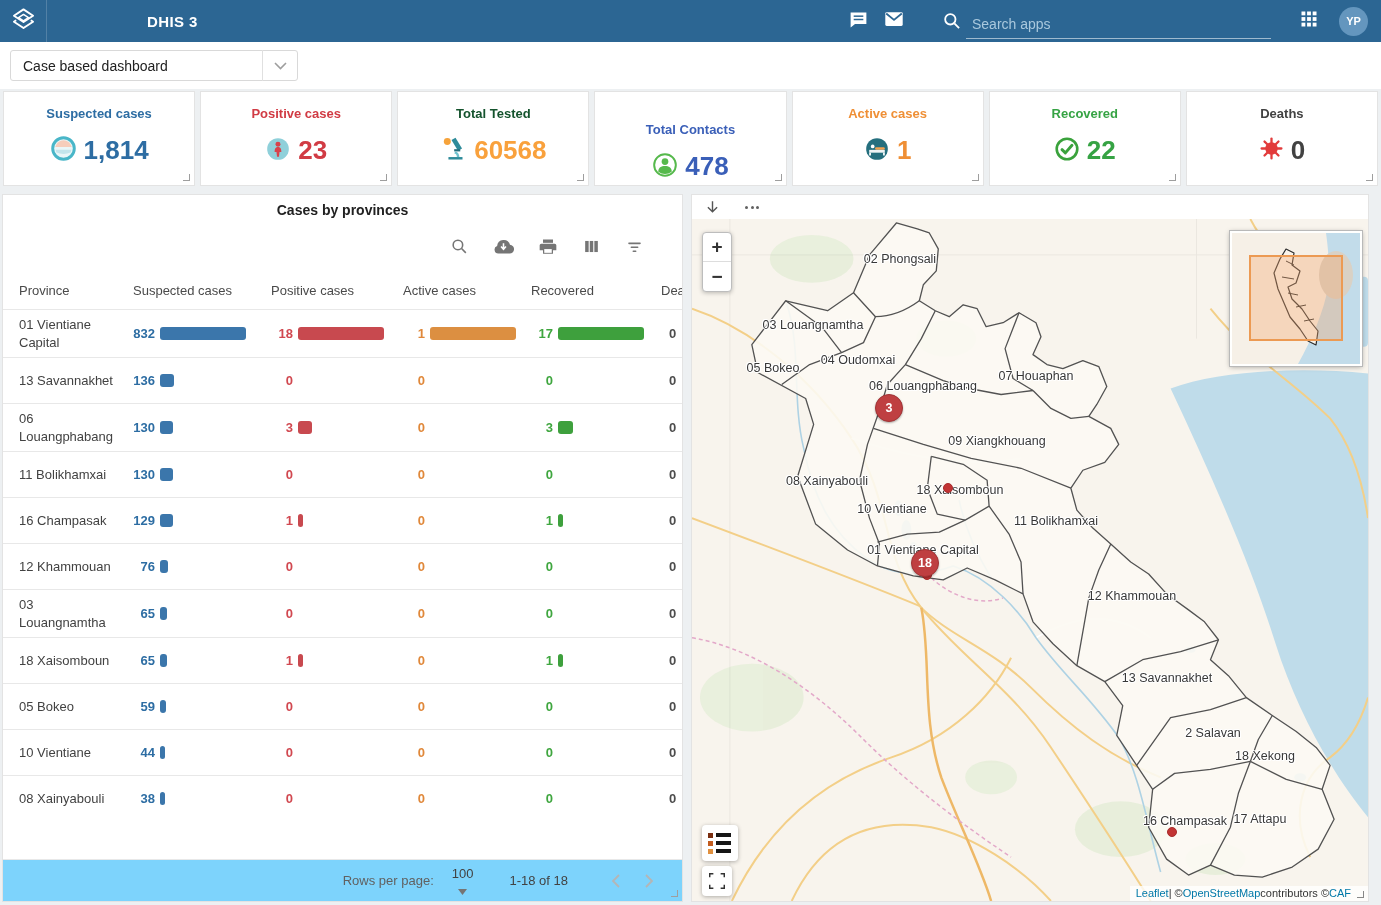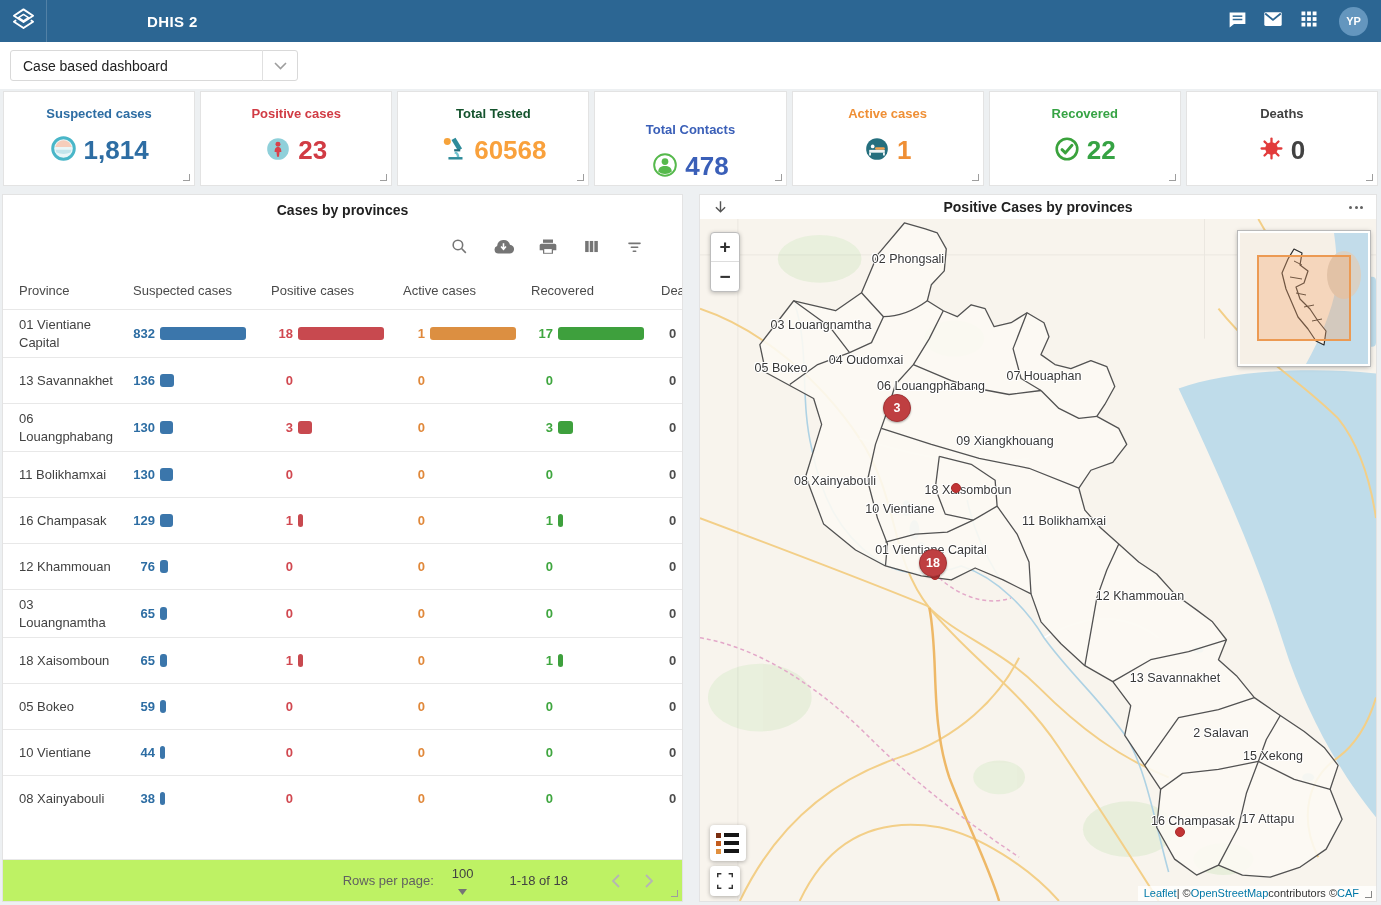--- a/index.html
+++ b/index.html
@@ -33,41 +33,41 @@
   .kpi-row { display:flex; gap:5px; padding:2px 3px 0 3px; height:97px; }
   .kpi-card { flex:1; background:#fff; border:1px solid #e3e3e3; position:relative;
     display:flex; flex-direction:column; align-items:center; padding-top:14px; }
   .kpi-label { font-size:13px; font-weight:bold; }
   .kpi-value-row { display:flex; align-items:center; gap:7px; margin-top:14px; }
   .kpi-value { font-size:26px; font-weight:bold; }
   .grip { position:absolute; right:4px; bottom:4px; width:7px; height:7px;
     border-right:1px solid #9e9e9e; border-bottom:1px solid #9e9e9e; }
 
   
-  .panels { display:flex; gap:16px; padding:8px 0 0 2px; height:718px; }
+  .panels { display:flex; gap:8px; padding:8px 0 0 2px; height:718px; }
   .panel { background:#fff; border:1px solid #e3e3e3; position:relative; }
   .panel-title { font-size:14px; font-weight:bold; color:#212121; text-align:center; padding-top:7px; }
 
   
   .table-panel { width:681px; height:708px; overflow:hidden; }
   .tbl-toolbar { display:flex; justify-content:flex-end; align-items:center; gap:24px;
     padding:18px 38px 10px 0; }
   .tbl-toolbar .tb-btn { cursor:pointer; display:flex; }
   .tbl { width:720px; }
   .tbl-head, .tbl-row { display:grid; grid-template-columns:114px 138px 132px 128px 130px 60px;
     padding-left:16px; align-items:center; }
   .tbl-head { height:38px; font-size:13px; color:#4a4a4a; }
   .tbl-row { min-height:46px; border-top:1px solid #e8e8e8; font-size:13px; }
   .prov-cell { color:#424242; line-height:1.35; padding:6px 10px 6px 0; }
   .val-cell { display:flex; align-items:center; }
   .val-num { width:22px; text-align:right; font-weight:bold; }
   .val-bar { height:13px; border-radius:3px; margin-left:5px; }
   .death-cell { padding-left:8px; font-weight:bold; }
   .tbl-footer { position:absolute; left:0; right:0; bottom:0; height:42px; border-top:1px solid #e8e8e8;
-    background:#bef264; display:flex; align-items:center; justify-content:flex-end; gap:0;
+    background:#7dd3fc; display:flex; align-items:center; justify-content:flex-end; gap:0;
     font-size:13px; color:#616161; padding-right:16px; }
   .rpp-label { margin-right:18px; }
   .rpp-select { display:flex; align-items:center; gap:8px; color:#424242; cursor:pointer; margin-right:36px;flex-direction:column; }
   .range { margin-right:30px; color:#424242; }
   .pg-btn { width:34px; display:flex; justify-content:center; cursor:default; }
 
   
   .map-panel { width:678px; height:708px; }
   .map-head { height:24px; display:flex; align-items:center; }
   .map-head .dl { width:40px; display:flex; justify-content:center; cursor:pointer; }
@@ -112,38 +112,47 @@
 <header class="topbar">
   <div class="logo-box">
     <span>
       <svg width="27" height="27" viewBox="0 0 24 24" fill="none" stroke="#fff" stroke-width="1.7" stroke-linejoin="round">
         <path d="M12 3 L20.5 8.6 12 14.2 3.5 8.6 Z"></path>
         <path d="M12 7.5 L16.4 10.4 12 13.3 7.6 10.4 Z" stroke-width="1.3"></path>
         <path d="M5.5 12.6 L3.5 14 12 19.6 20.5 14 18.5 12.6"></path>
       </svg>
     </span>
   </div>
-  <div class="app-title">DHIS 2</div>
+  <div class="app-title">DHIS 3</div>
   <div class="topbar-right">
     <div class="tb-icon">
       <span>
         <svg width="21" height="21" viewBox="0 0 24 24">
           <path d="M3 4h18v13H8l-5 4z" fill="#fff"></path>
           <line x1="6.5" y1="8.2" x2="17.5" y2="8.2" stroke="#2c6693" stroke-width="1.7"></line>
           <line x1="6.5" y1="12" x2="17.5" y2="12" stroke="#2c6693" stroke-width="1.7"></line>
         </svg>
       </span>
     </div>
     <div class="tb-icon">
       <span>
         <svg width="22" height="22" viewBox="0 0 24 24">
           <rect x="2.5" y="4.5" width="19" height="15" rx="1.5" fill="#fff"></rect>
           <path d="M3.5 6 L12 13 20.5 6" fill="none" stroke="#2c6693" stroke-width="2"></path>
         </svg>
       </span>
+    </div>
+    <div class="search-wrap">
+      <span class="tb-icon" style="width:28px">
+        <svg width="20" height="20" viewBox="0 0 24 24" fill="none" stroke="#fff" stroke-width="2.2">
+          <circle cx="10" cy="10" r="6.2"></circle>
+            <line x1="14.8" y1="14.8" x2="20.5" y2="20.5"></line>
+        </svg>
+      </span>
+      <input class="search-input" placeholder="Search apps" style="">
     </div>
     <div class="tb-icon">
       <span>
         <svg width="20" height="20" viewBox="0 0 24 24" fill="#fff">
           <rect x="3" y="3" width="4.6" height="4.6"></rect>
             <rect x="9.7" y="3" width="4.6" height="4.6"></rect>
             <rect x="16.4" y="3" width="4.6" height="4.6"></rect>
           <rect x="3" y="9.7" width="4.6" height="4.6"></rect>
             <rect x="9.7" y="9.7" width="4.6" height="4.6"></rect>
             <rect x="16.4" y="9.7" width="4.6" height="4.6"></rect>
@@ -538,21 +547,20 @@
     <span class="grip"></span>
   </section>
 
   <section class="panel map-panel">
     <div class="map-head">
       <span class="dl">
         <svg width="17" height="17" viewBox="0 0 24 24" fill="none" stroke="#555" stroke-width="2">
             <path d="M12 3v14M5.5 11.5 12 18l6.5-6.5"></path>
           </svg>
       </span>
-      <span class="map-title">Positive Cases by provinces</span>
       <span class="more">
           <i></i>
           <i></i>
           <i></i>
         </span>
     </div>
     <div class="map-area">
       <svg class="map-svg" width="676" height="682" viewBox="0 0 678 684">
         <rect x="0" y="0" width="678" height="684" fill="#f8f4ed"></rect>
 
@@ -639,21 +647,21 @@
           <span class="map-label" style="left: 344px; top: 157px;">07 Houaphan</span>
           <span class="map-label" style="left: 305px; top: 222px;">09 Xiangkhouang</span>
           <span class="map-label" style="left: 135px; top: 262px;">08 Xainyabouli</span>
           <span class="map-label" style="left: 268px; top: 271px;">18 Xaisomboun</span>
           <span class="map-label" style="left: 200px; top: 290px;">10 Vientiane</span>
           <span class="map-label" style="left: 364px; top: 302px;">11 Bolikhamxai</span>
           <span class="map-label" style="left: 231px; top: 331px;">01 Vientiane Capital</span>
           <span class="map-label" style="left: 440px; top: 377px;">12 Khammouan</span>
           <span class="map-label" style="left: 475px; top: 459px;">13 Savannakhet</span>
           <span class="map-label" style="left: 521px; top: 514px;">2 Salavan</span>
-          <span class="map-label" style="left: 573px; top: 537px;">15 Xekong</span>
+          <span class="map-label" style="left: 573px; top: 537px;">18 Xekong</span>
           <span class="map-label" style="left: 493px; top: 602px;">16 Champasak</span>
           <span class="map-label" style="left: 568px; top: 600px;">17 Attapu</span>
           <span class="dot" style="left: 256px; top: 269px;"></span>
           <span class="dot" style="left: 235px; top: 356px;"></span>
           <span class="dot" style="left: 480px; top: 613px;"></span>
           <span class="marker" style="left: 197px; top: 189px;">3</span>
           <span class="marker" style="left: 233px; top: 344px;">18</span>
         </div>
 
       <div class="zoom-ctl">

